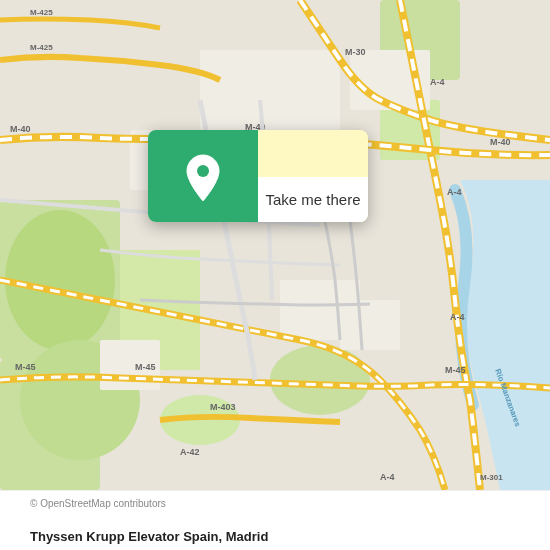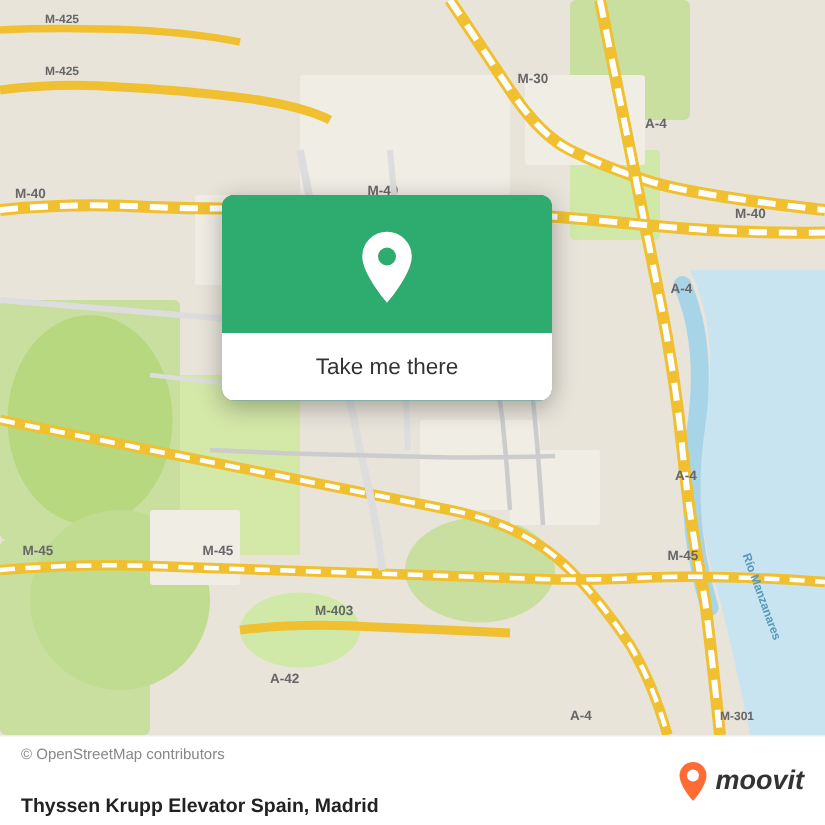--- a/index.html
+++ b/index.html
@@ -28,26 +28,25 @@
       top: 0;
       left: 0;
     }
 
     
     #popup-card {
       position: absolute;
       top: 130px;
       left: 148px;
       width: 220px;
-      background: #0f766e;
+      background: #fef9c3;
       border-radius: 8px;
       box-shadow: 0 4px 16px rgba(0,0,0,0.3);
       display: flex;
-      flex-direction: column;
-      align-items: center;
+      align-items: flex-end;
       overflow: hidden;
     }
 
     #popup-green-top {
       width: 100%;
       background: #2eab6e;
       padding: 24px 0 20px 0;
       display: flex;
       justify-content: center;
       align-items: center;
@@ -74,21 +73,21 @@
     }
 
     
     #bottom-bar {
       width: 550px;
       height: 60px;
       background: white;
       display: flex;
       align-items: center;
       justify-content: space-between;
-      padding: 0 14px;
+      padding: 0 30px;
       border-top: 1px solid #eee;
     }
 
     #bottom-left {
       display: flex;
       flex-direction: column;
     }
 
     #attribution {
       font-size: 10px;
@@ -211,20 +210,13 @@
     </div>
     <button id="popup-button">Take me there</button>
   </div>
 </div>
 
 <div id="bottom-bar">
   <div id="bottom-left">
     <span id="attribution">© OpenStreetMap contributors</span>
     <span id="location-name">Thyssen Krupp Elevator Spain, Madrid</span>
   </div>
-  <div id="moovit-logo">
-    <svg class="moovit-pin" viewBox="0 0 22 28" xmlns="http://www.w3.org/2000/svg">
-      <path d="M11 1C6.03 1 2 5.03 2 10C2 17 11 27 11 27C11 27 20 17 20 10C20 5.03 15.97 1 11 1Z" fill="#ff6b35"></path>
-      <circle cx="11" cy="10" r="4" fill="white"></circle>
-    </svg>
-    <span id="moovit-text">moovit</span>
-  </div>
 </div>
 
 </body></html>

